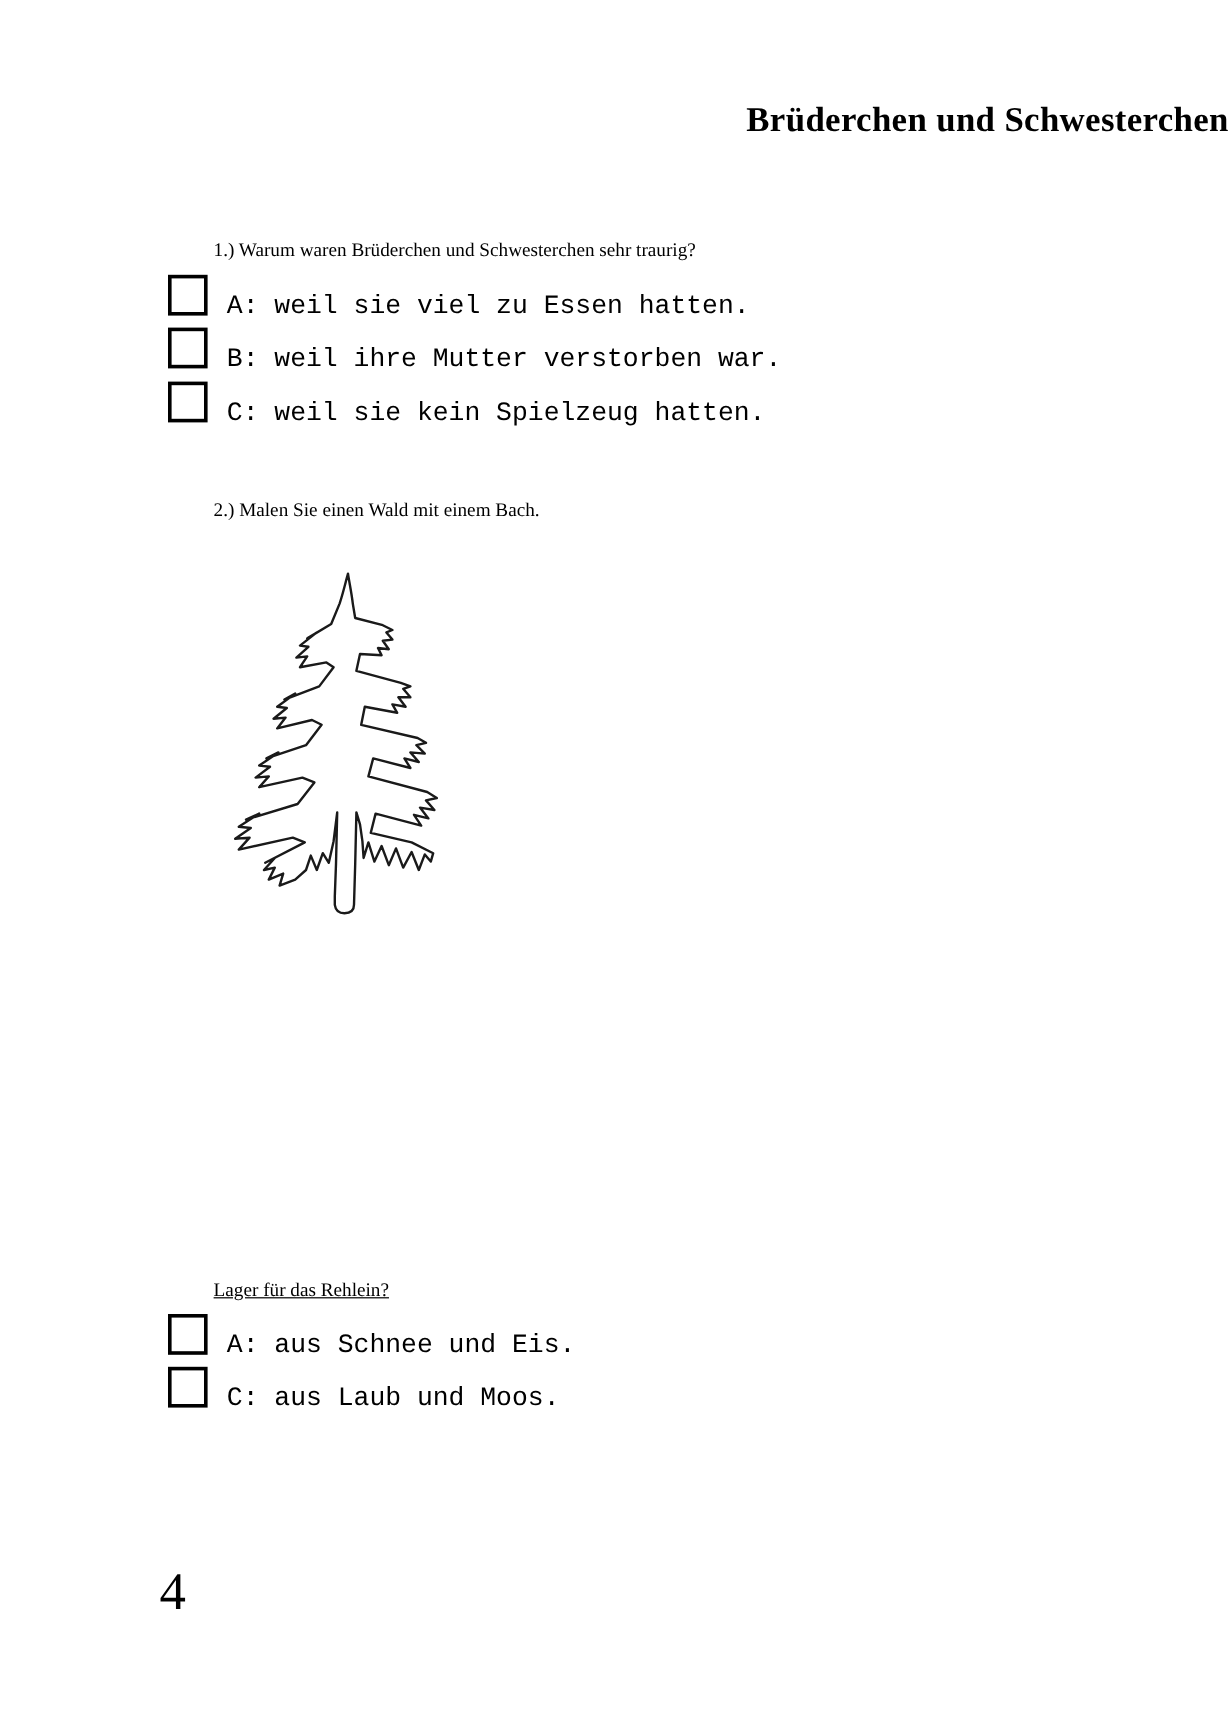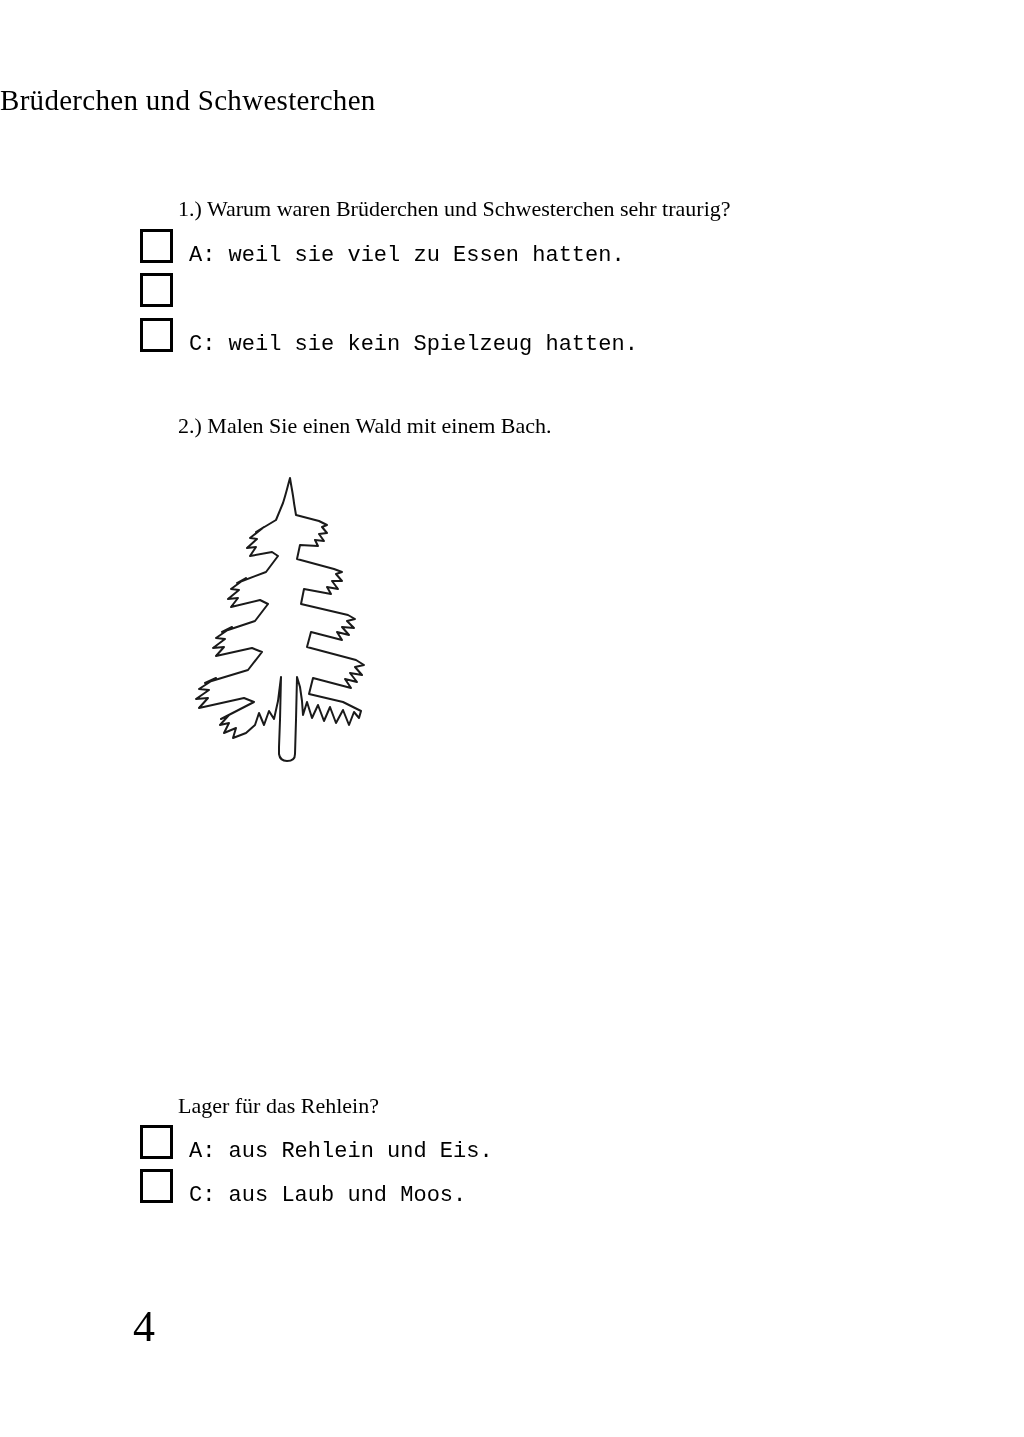--- a/index.html
+++ b/index.html
@@ -10,37 +10,37 @@
     background:#ffffff;
     color:#000000;
     font-family:"Liberation Serif","DejaVu Serif",serif;
     overflow:hidden;
   }
   .title {
     position:absolute;
     top:84px; left:0;
     width:100%;
     margin:0;
-    text-align:left;
+    text-align:right;
     font-size:29px;
-    font-weight:400;
+    font-weight:700;
     letter-spacing:0.3px;
   }
   .question {
     position:absolute;
     left:140px;
     width:800px;
   }
   .q-text {
     margin:0 0 0 38px;
-    font-size:22px;
+    font-size:16px;
     line-height:24px;
     white-space:nowrap;
   }
-  .q-text.line2 { margin-top:38px; white-space:normal; }
+  .q-text.line2 { margin-top:8px; white-space:normal;text-decoration:underline; }
   .opt-row { display:flex; }
   .checkbox {
     width:33px; height:34px;
     box-sizing:border-box;
     border:3px solid #000000;
     background:#ffffff;
     flex:0 0 auto;
     cursor:pointer;
   }
   .opt-label {
@@ -73,20 +73,21 @@
   <h1 class="title">Brüderchen und Schwesterchen</h1>
 
   <section class="question" style="top:197px">
     <p class="q-text">1.) Warum waren Brüderchen und Schwesterchen sehr traurig?</p>
     <div class="opt-row" style="margin-top:8px">
       <span class="checkbox"></span>
       <span class="opt-label">A: weil sie viel zu Essen hatten.</span>
     </div>
     <div class="opt-row" style="margin-top:10px">
       <span class="checkbox"></span>
+      <span class="opt-label">B: weil ihre Mutter verstorben war.</span>
     </div>
     <div class="opt-row" style="margin-top:11px">
       <span class="checkbox"></span>
       <span class="opt-label">C: weil sie kein Spielzeug hatten.</span>
     </div>
   </section>
 
   <section class="question" style="top:414px">
     <p class="q-text">2.) Malen Sie einen Wald mit einem Bach.</p>
   </section>
@@ -123,21 +124,21 @@
       L127,71 L124,65 L133,66 L128,59 L136,58 L131,52 L136,50
       L128,46 L105,40
       L103,28 C102,19 100,10 99,3 Z"></path>
   </svg>
 
 
   <section class="question" style="top:1056px">
     <p class="q-text line2">Lager für das Rehlein?</p>
     <div class="opt-row" style="margin-top:7px">
       <span class="checkbox"></span>
-      <span class="opt-label">A: aus Rehlein und Eis.</span>
+      <span class="opt-label">A: aus Schnee und Eis.</span>
     </div>
     <div class="opt-row" style="margin-top:10px">
       <span class="checkbox"></span>
       <span class="opt-label">C: aus Laub und Moos.</span>
     </div>
   </section>
 
   <div class="page-number">4</div>
 
 </div>

